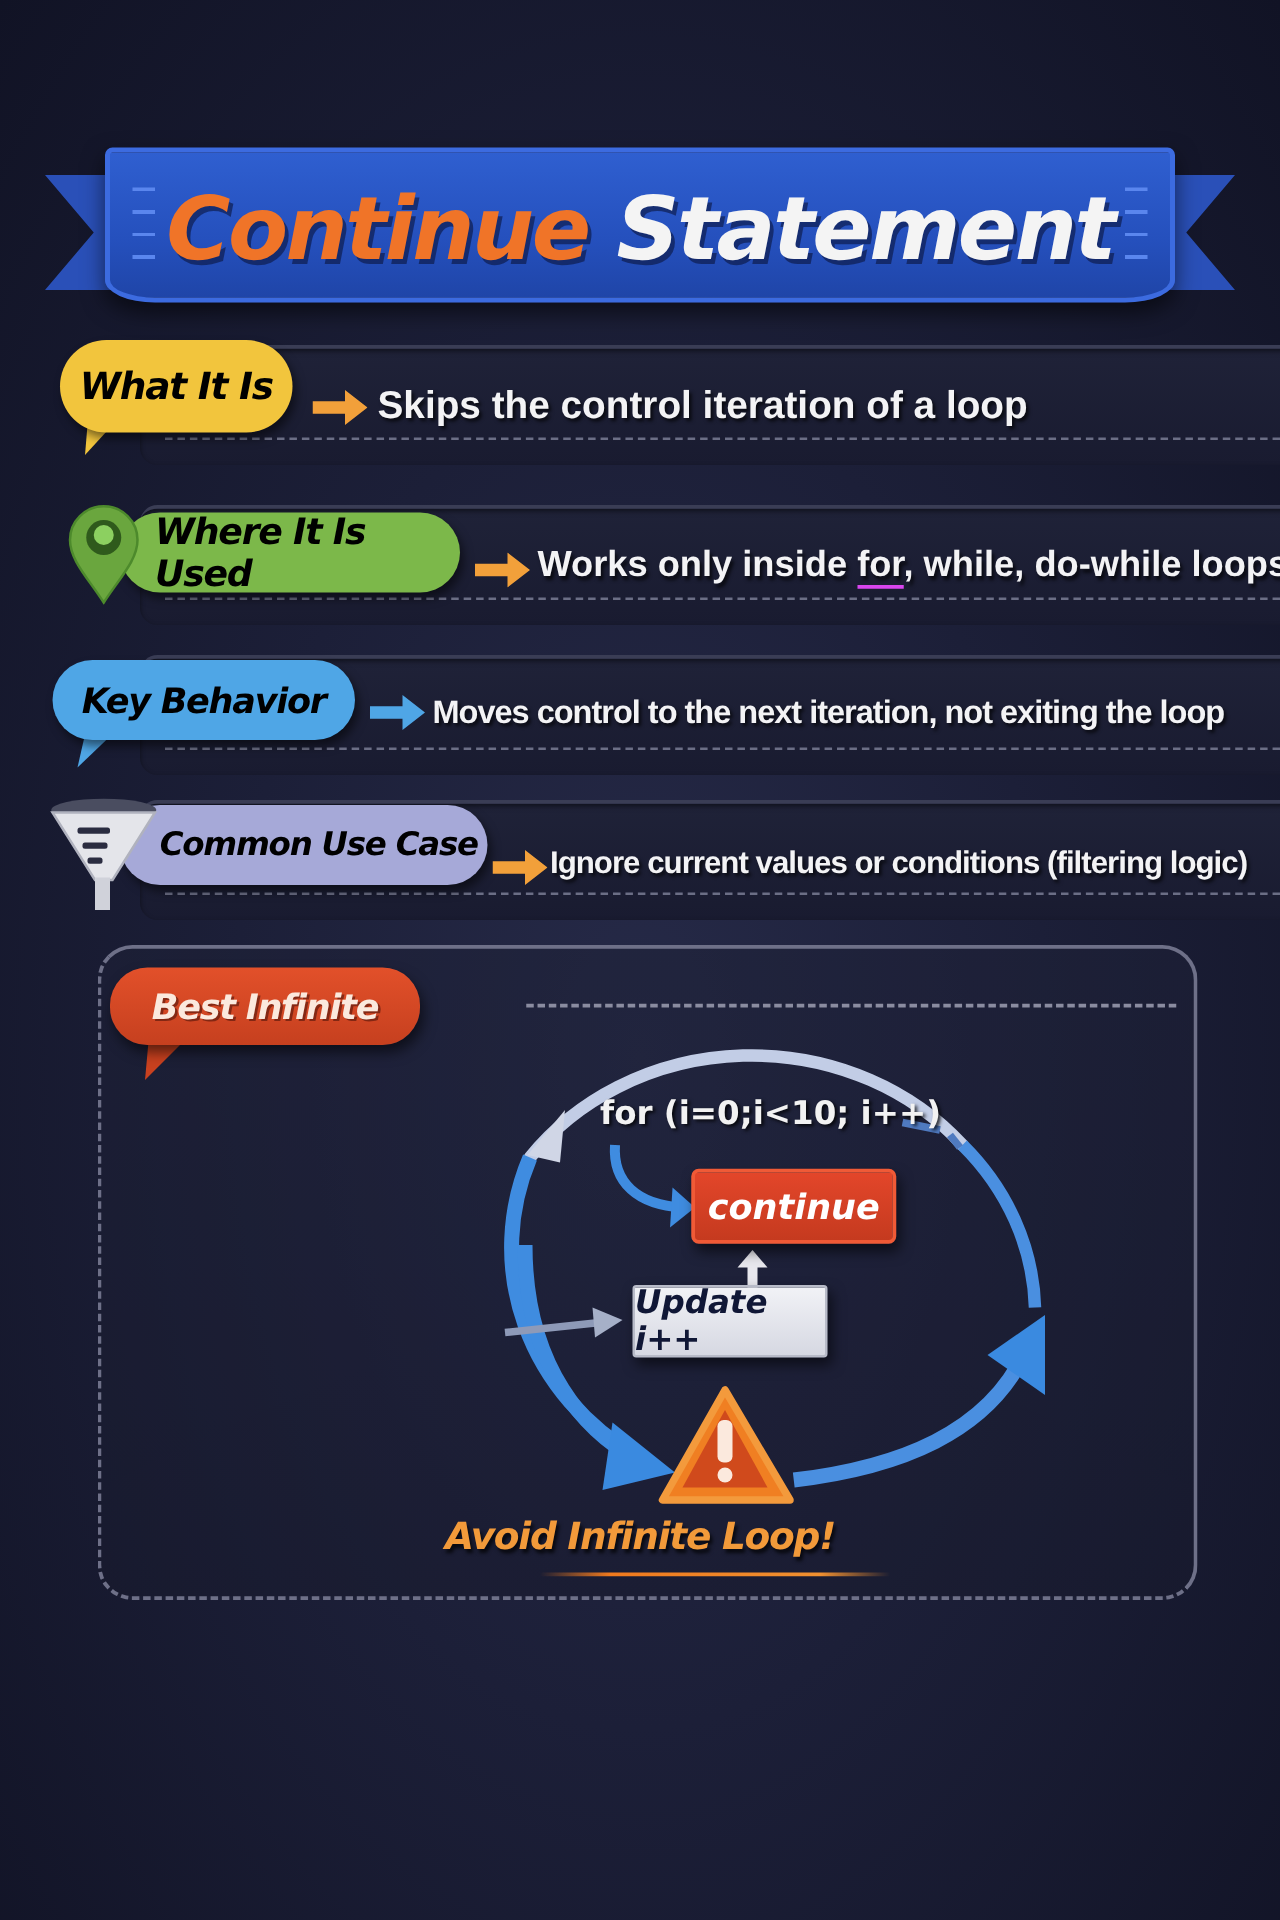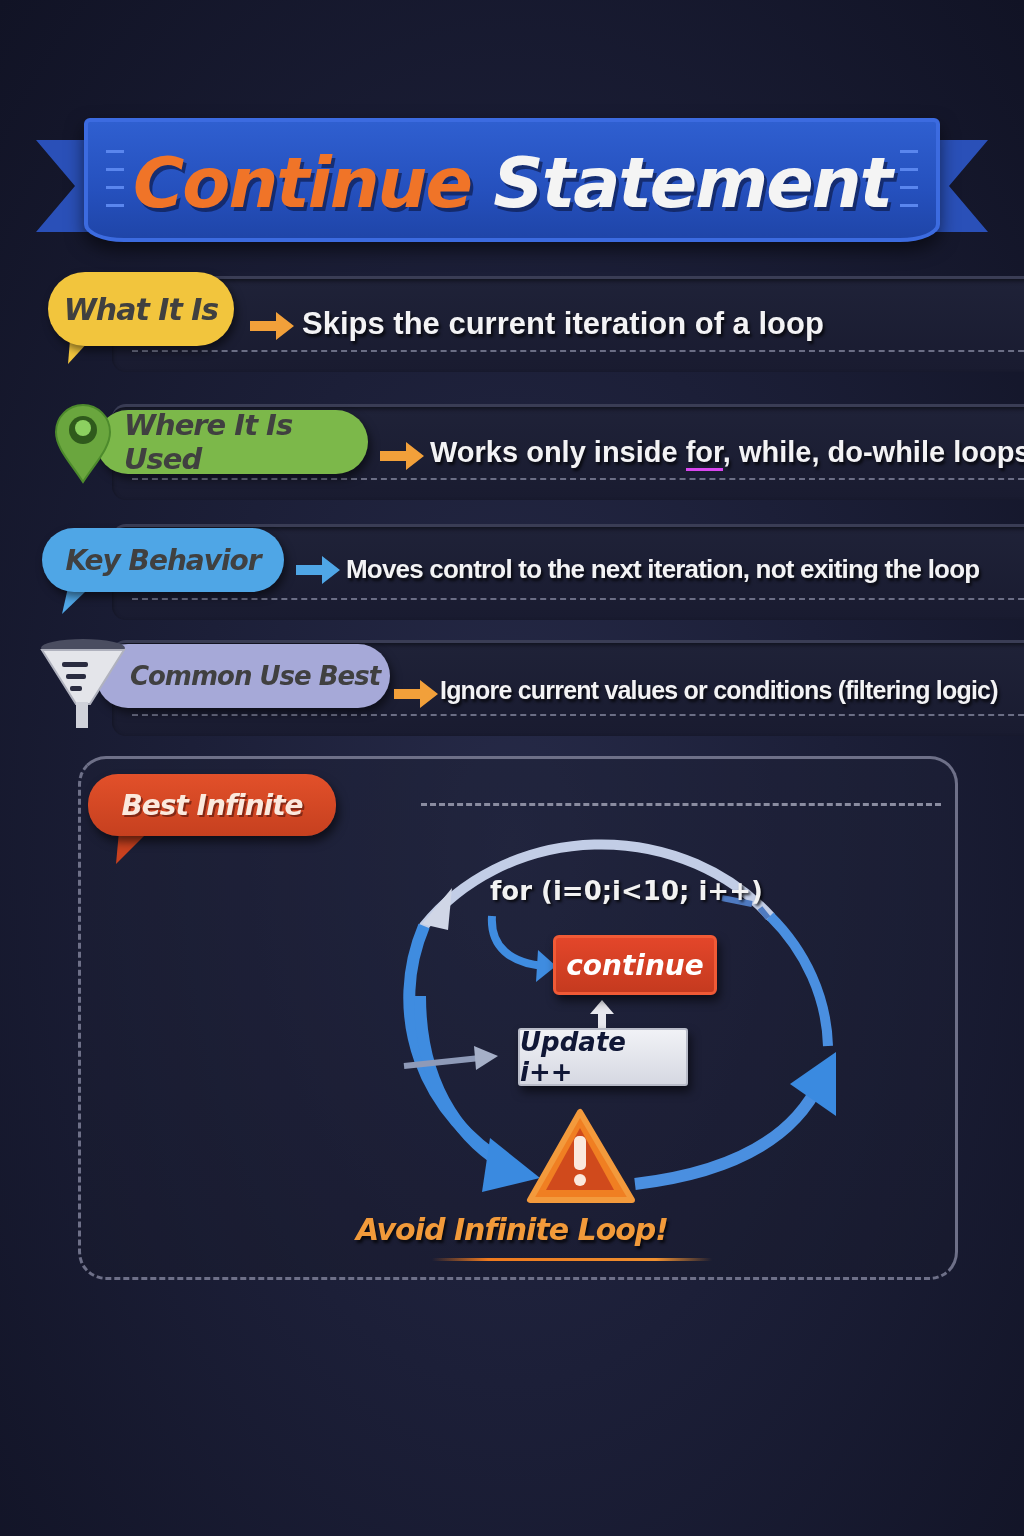--- a/index.html
+++ b/index.html
@@ -43,21 +43,21 @@
     border-top: 3px solid #3a3d55;
     border-radius: 14px 0 0 14px;
     box-shadow: inset 0 2px 4px rgba(0,0,0,0.5);
   }
   .row-dash {
     position: absolute; left: 20px; right: 0; bottom: 20px; height: 0;
     border-bottom: 2px dashed #6b6e85;
   }
   .label-bubble {
     position: absolute; font-family: "DejaVu Sans", sans-serif; font-weight: bold; font-style: italic;
-    color: #404040; letter-spacing: -1px;
+    color: #000000; letter-spacing: -1px;
     display: flex; align-items: center; justify-content: center;
     border-radius: 50px;
     box-shadow: 3px 5px 8px rgba(0,0,0,0.5);
   }
   .arrow {
     position: absolute; width: 44px; height: 28px;
   }
   .desc {
     position: absolute; font-family: "Liberation Sans", sans-serif; font-weight: bold;
     color: #f3f3f5; white-space: nowrap;
@@ -81,38 +81,36 @@
     font-size: 28px; letter-spacing: -1px;
     display: flex; align-items: center; justify-content: center;
     text-shadow: 2px 2px 0 rgba(80,20,10,0.6);
     box-shadow: 3px 6px 10px rgba(0,0,0,0.55);
   }
   .diagram { position: absolute; left: 360px; top: 826px; width: 500px; height: 430px; }
   .code-line {
     position: absolute; left: 480px; top: 876px;
     font-family: "DejaVu Sans", sans-serif; font-weight: bold; font-size: 26px; color: #f2f2f2;
     text-shadow: 2px 2px 3px rgba(0,0,0,0.8);
-    margin-left: 10px;
   }
   .continue-box {
     position: absolute; left: 553px; top: 935px; width: 164px; height: 60px;
     background: linear-gradient(180deg, #e3462a, #c53a1f);
     border: 3px solid #f05a36; border-radius: 6px;
     color: #fff; font-family: "DejaVu Sans", sans-serif; font-weight: bold; font-style: italic; font-size: 28px;
     display: flex; align-items: center; justify-content: center;
     box-shadow: 3px 6px 10px rgba(0,0,0,0.55);
   }
   .update-box {
-    position: absolute; left: 506px; top: 1028px; width: 170px; height: 58px;
+    position: absolute; left: 506px; top: 1028px; width: 156px; height: 58px;
     background: linear-gradient(180deg, #f1f2f6, #d6d8e2);
     border: 2px solid #b8bbc8; border-radius: 3px;
     color: #101736; font-family: "DejaVu Sans", sans-serif; font-weight: bold; font-style: italic; font-size: 26px;
     display: flex; align-items: center; justify-content: center;
     box-shadow: 3px 6px 10px rgba(0,0,0,0.55);
-    margin-left: 12px;
   }
   .avoid-text {
     position: absolute; left: 0; width: 1024px; top: 1212px; text-align: center;
     font-family: "DejaVu Sans", sans-serif; font-weight: bold; font-style: italic; font-size: 30px;
     color: #f29a3a; letter-spacing: -1px; text-shadow: 2px 3px 3px rgba(0,0,0,0.7);
   }
   .avoid-underline {
     position: absolute; left: 432px; top: 1258px; width: 280px; height: 3px;
     background: linear-gradient(90deg, transparent, #f07a1e 20%, #f09030 80%, transparent);
   }
@@ -138,21 +136,21 @@
 </div>
 <svg class="abs" style="left:62px; top:316px;" width="60" height="52">
   <polygon points="10,0 50,0 6,48" fill="#f2c53d"></polygon>
 </svg>
 <div class="label-bubble" style="left:48px; top:272px; width:186px; height:74px; background:#f2c53d; font-size:30px;">
   <span>What It Is</span>
 </div>
 <svg class="arrow" style="left:250px; top:312px;" viewBox="0 0 44 28">
   <polygon points="0,9 26,9 26,0 44,14 26,28 26,19 0,19" fill="#f2a03a"></polygon>
 </svg>
-<div class="desc" style="left:302px; top:306px; font-size:31px;">Skips the current iteration of a loop</div>
+<div class="desc" style="left:302px; top:306px; font-size:31px;">Skips the control iteration of a loop</div>
 
 <div class="row-panel" style="top:404px;">
   <div class="row-dash"></div>
 </div>
 <div class="label-bubble" style="left:96px; top:410px; width:272px; height:64px; background:#7cb84a; font-size:29px; padding-left:28px;">
   <span>Where It Is Used</span>
 </div>
 <svg class="abs" style="left:52px; top:402px;" width="62" height="82" viewBox="0 0 62 82">
   <path d="M31 80 C 18 60, 4 46, 4 30 A 27 27 0 0 1 58 30 C 58 46, 44 60, 31 80 Z" fill="#6aa63e" stroke="#4d8a2c" stroke-width="2"></path>
   <circle cx="31" cy="28" r="14" fill="#2f5a1c"></circle>
@@ -176,21 +174,21 @@
 </div>
 <svg class="arrow" style="left:296px; top:556px;" viewBox="0 0 44 28">
   <polygon points="0,9 26,9 26,0 44,14 26,28 26,19 0,19" fill="#4fa6e6"></polygon>
 </svg>
 <div class="desc" style="left:346px; top:554px; font-size:26px; letter-spacing:-0.8px;">Moves control to the next iteration, not exiting the loop</div>
 
 <div class="row-panel" style="top:640px;">
   <div class="row-dash"></div>
 </div>
 <div class="label-bubble" style="left:96px; top:644px; width:294px; height:64px; background:#a6a9d8; font-size:26px; padding-left:24px;">
-  <span>Common Use Best</span>
+  <span>Common Use Case</span>
 </div>
 <svg class="abs" style="left:38px; top:638px;" width="90" height="94" viewBox="0 0 90 94">
   <ellipse cx="45" cy="10" rx="42" ry="9" fill="#4a4d60"></ellipse>
   <polygon points="4,12 86,12 52,66 38,66" fill="#e4e5ea" stroke="#b0b2be" stroke-width="2"></polygon>
   <rect x="38" y="64" width="12" height="26" fill="#d0d2da"></rect>
   <rect x="24" y="24" width="26" height="5" rx="2" fill="#2a2c40"></rect>
   <rect x="28" y="36" width="20" height="5" rx="2" fill="#2a2c40"></rect>
   <rect x="32" y="48" width="12" height="5" rx="2" fill="#2a2c40"></rect>
 </svg>
 <svg class="arrow" style="left:394px; top:680px;" viewBox="0 0 44 28">

